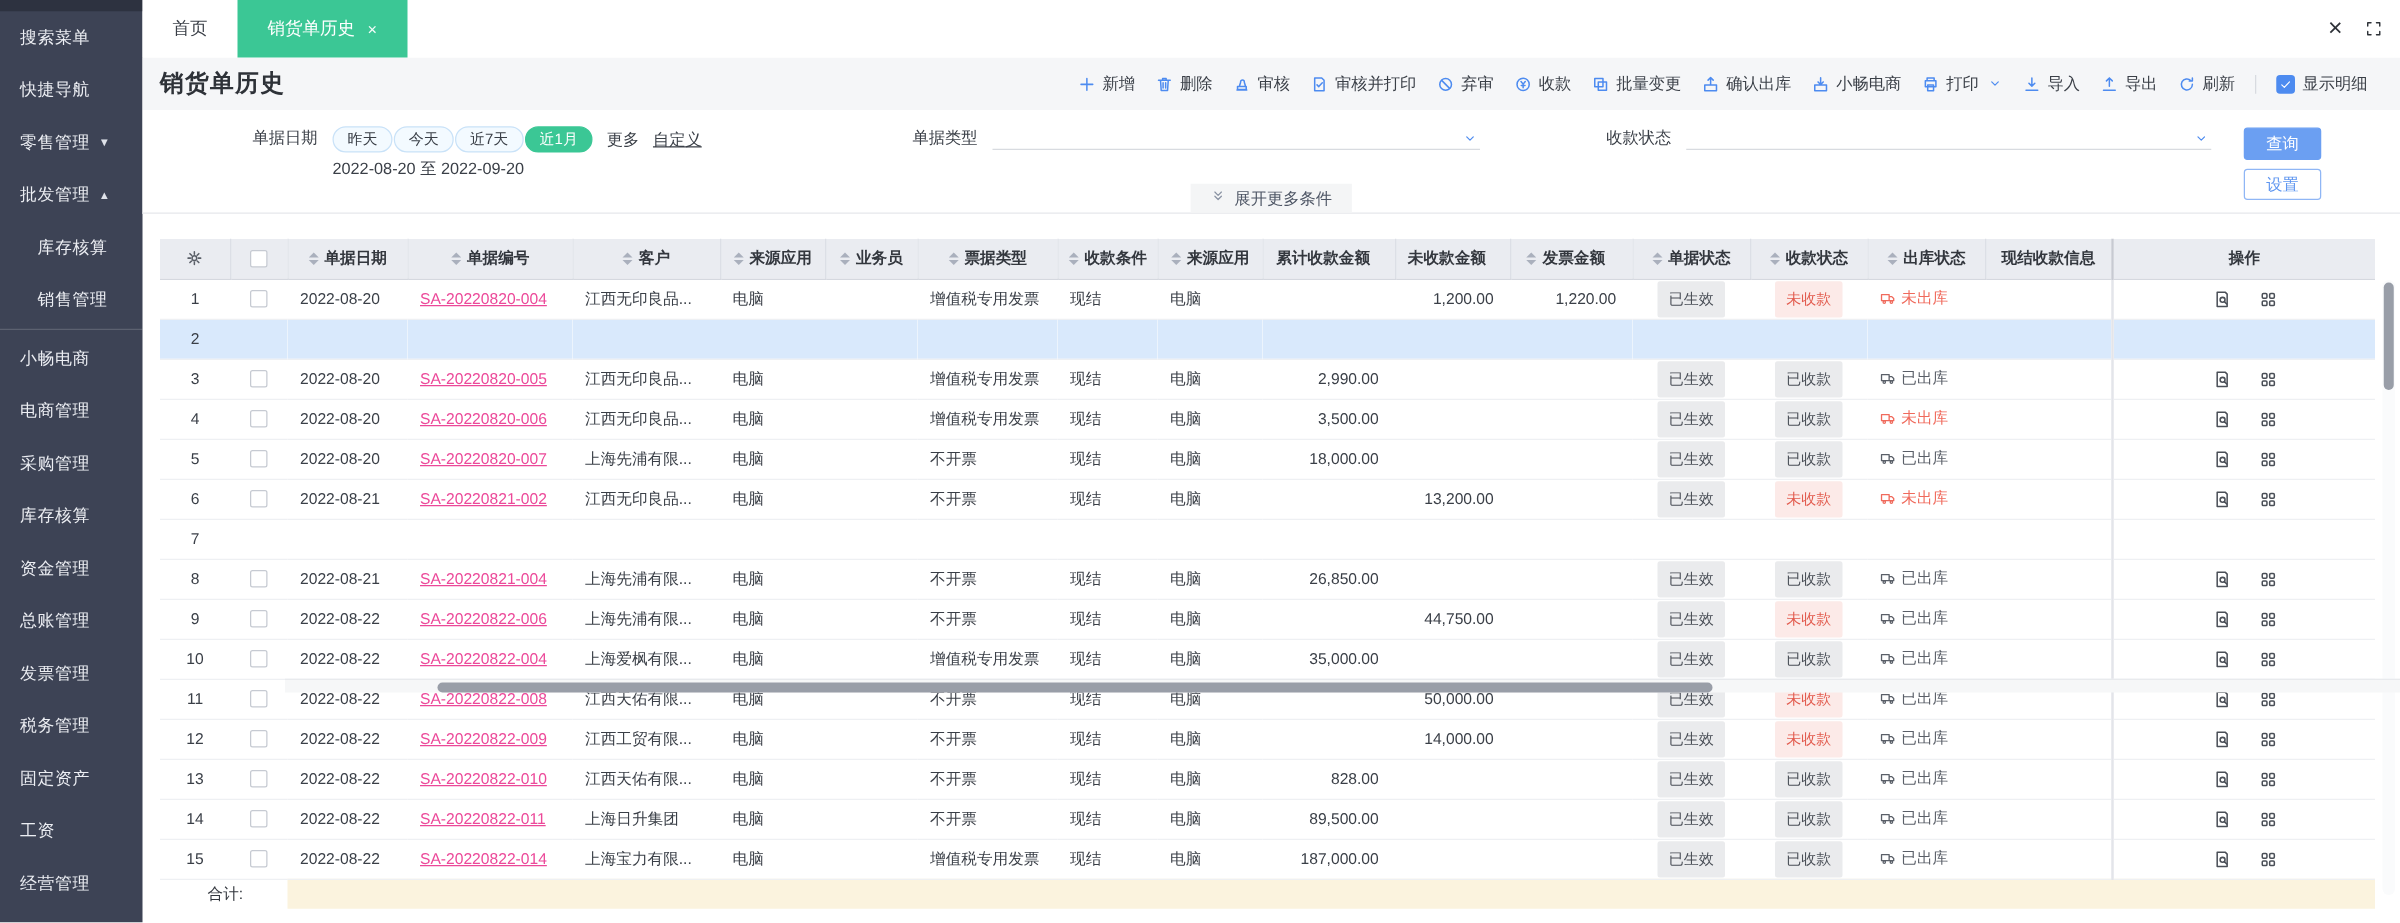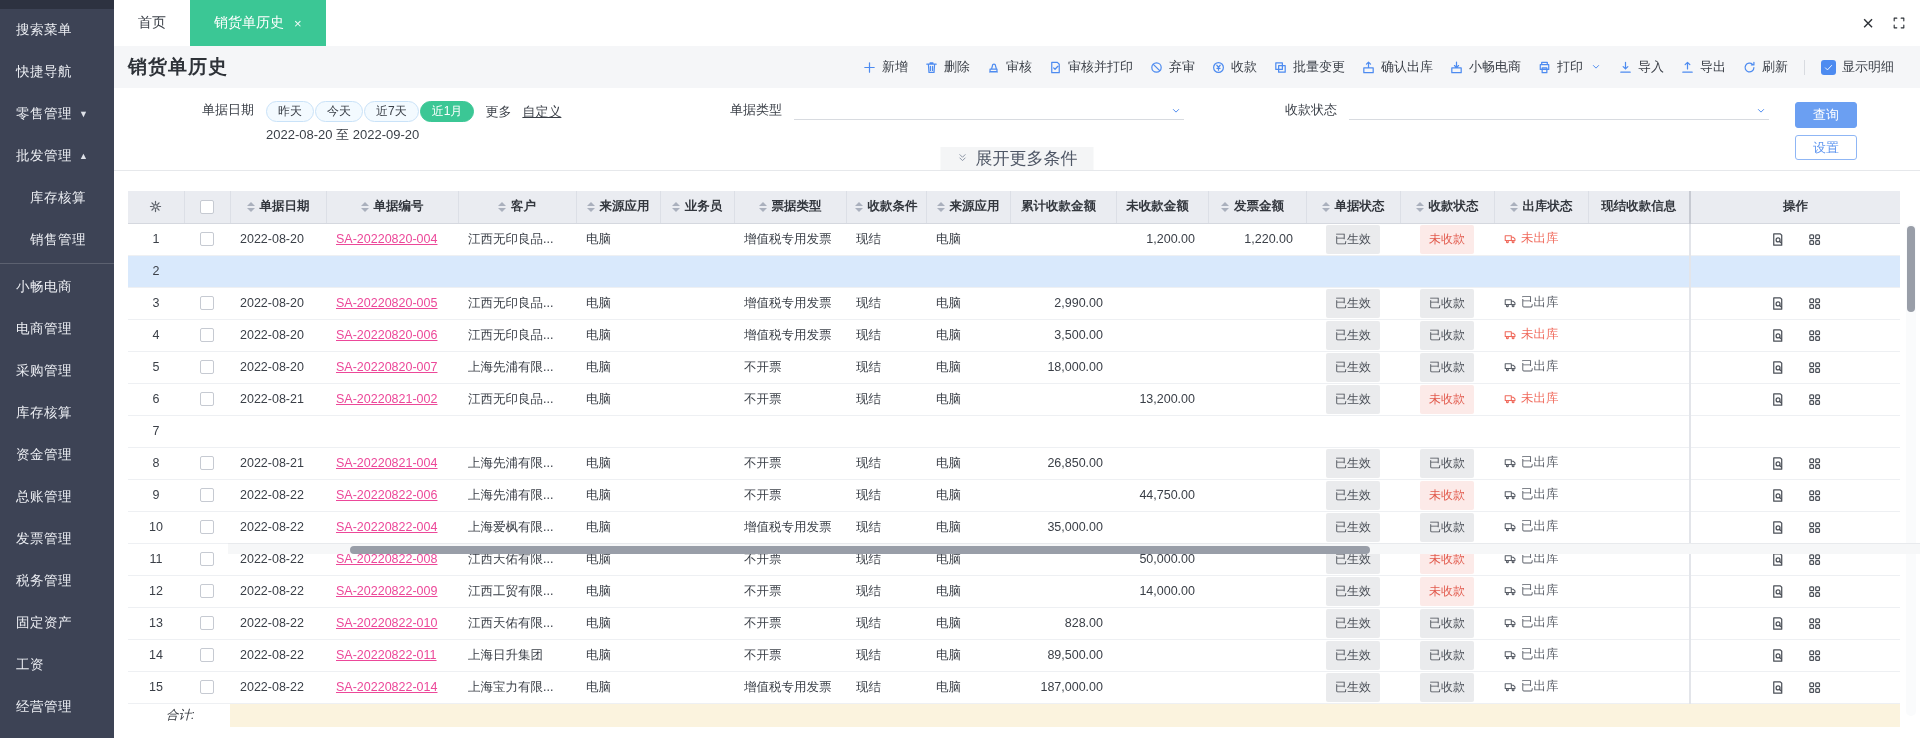--- a/index.html
+++ b/index.html
@@ -55,21 +55,21 @@
   .sel-line { display:inline-block; width:390px; height:19px; border-bottom:1px solid #d8dbe0; position:relative; cursor:pointer; }
   .f-pay .sel-line { width:420px; }
   .sel-line svg { position:absolute; right:2px; top:4px; }
   .f-btns { position:absolute; left:1681px; top:14px; display:flex; flex-direction:column; gap:7px; }
   .btn-query { width:62px; height:26px; background:#6b9ff2; border:1px solid #6b9ff2; color:#fff;
     font-size:13px; border-radius:3px; cursor:pointer; }
   .btn-settings { width:62px; height:25px; background:#fff; border:1px solid #8fb6f5; color:#5f96f0;
     font-size:13px; border-radius:3px; cursor:pointer; }
   .expand-bar { position:absolute; left:50%; transform:translateX(-50%); bottom:0; height:23px;
     padding:0 16px; background:#f4f5f6; display:flex; align-items:center; gap:7px;
-    font-size:17px; color:#4e5665; cursor:pointer; }
+    font-size:13px; color:#4e5665; cursor:pointer; }
 
   
   .table-area { position:relative; margin:20px 20px 0 14px; }
   table { width:100%; border-collapse:collapse; table-layout:fixed; font-size:12.5px; }
   thead th { height:32px; background:#eaecf1; font-weight:bold; color:#33373e;
     border-right:1px solid #dcdfe6; border-bottom:1px solid #d5d8df; text-align:center; padding:0 4px;
     overflow:hidden; white-space:nowrap; }
   thead th.ops-col { border-left:2px solid #c7cad2; border-right:none; }
   tbody td { height:32px; border-bottom:1px solid #eef0f3; padding:0 10px;
     overflow:hidden; white-space:nowrap; background:#fff; }
@@ -84,21 +84,21 @@
   .sort .dn { border-top:4px solid #aab0bd; }
   .cb { width:14px; height:14px; border:1px solid #c6cad2; border-radius:2px; background:#fff; display:inline-block; vertical-align:middle; cursor:pointer; }
   .code-link { text-decoration:underline; cursor:pointer; color:#ec4899; }
   .badge { display:inline-block; padding:6px 9px; border-radius:2px; background:#eaebed; color:#4a4f57; font-size:12px; }
   .badge.red { background:#fceae8; color:#e25b4e; }
   .ship { display:inline-flex; align-items:center; gap:4px; }
   .ship.gray { color:#5a5f68; }
   .ship.red { color:#f06a5c; }
   .ops-icons { display:flex; align-items:center; justify-content:center; gap:22px; }
   .ops-icons span { cursor:pointer; display:flex; }
-  tfoot td { height:24px; border-bottom:none; font-size:12.5px;font-style:italic; }
+  tfoot td { height:24px; border-bottom:none; font-size:12.5px; }
   .sum-label { background:#fff; padding-left:38px; color:#33373e; }
   .sum-body { background:#fbf3de; }
 
   
   .vrail { position:absolute; top:33px; right:-16px; width:10px; height:492px; background:#fafbfc; border-radius:5px; }
   .vthumb { position:absolute; top:2px; left:1px; width:8px; height:86px; background:#999ea8; border-radius:4px; }
   .hbar { position:absolute; left:114px; right:0; bottom:0; height:11px; background:#f6f7f8; border-top:1px solid #e8eaed; }
   .hthumb { position:absolute; left:122px; top:1.5px; width:1020px; height:8px; background:#999ea8; border-radius:4px; }
 </style>
 </head>

